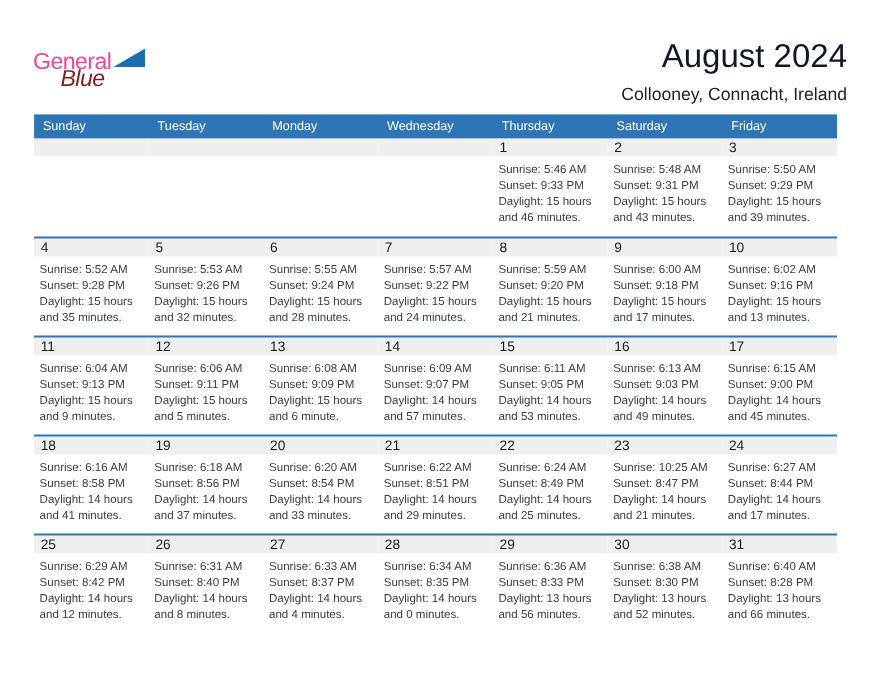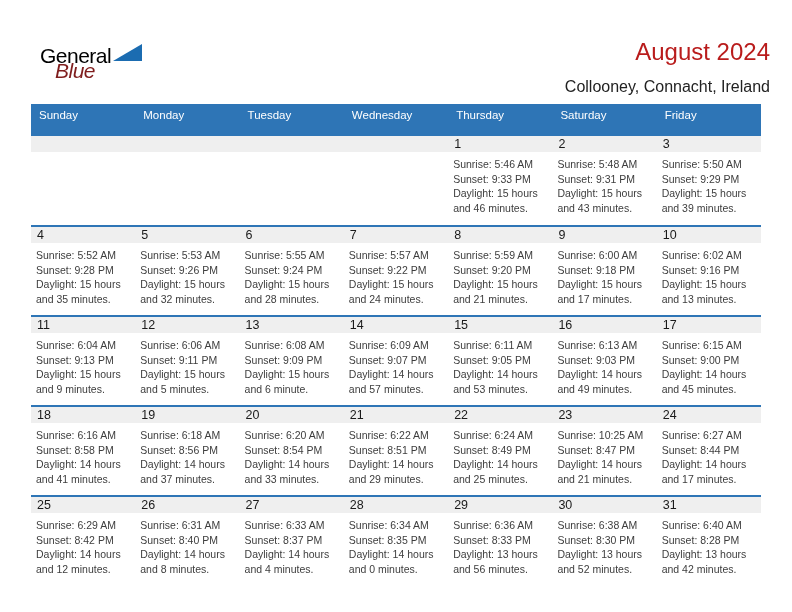--- a/index.html
+++ b/index.html
@@ -13,26 +13,26 @@
 
   
   .logo { position: absolute; left: 30px; top: 44px; width: 120px; }
   .logo-row1 { display: flex; align-items: flex-end; }
   .logo-general { font-size: 21px; color: #2b2a29; letter-spacing: -0.5px; line-height: 20px; }
   .logo-triangle { margin-left: 2px; margin-bottom: 1px; display: block; }
   .logo-blue { font-size: 21px; color: #1b75bc; letter-spacing: -0.5px; margin-left: 25px; margin-top: -5px; line-height: 20px; }
 
   
   .title-block { position: absolute; right: 22px; top: 37px; text-align: right; }
-  .page-title { font-size: 24px; color: #b91c1c; font-weight: 400; line-height: 30px; }
+  .page-title { font-size: 30px; color: #0f172a; font-weight: 400; line-height: 30px; }
   .page-subtitle { font-size: 16px; color: #222222; margin-top: 12px; line-height: 16px; }
 
   
   .calendar { position: absolute; left: 31px; top: 104px; width: 730px; }
-  .cal-header { display: flex; background: #2e75b6; height: 32px; }
+  .cal-header { display: flex; background: #2e75b6; height: 22px; }
   .cal-header .dayname {
     flex: 1; color: #ffffff; font-size: 11.5px; line-height: 22px; padding-left: 8px;
     white-space: nowrap; overflow: hidden;
   }
   .week { display: flex; height: 90px; border-top: 2px solid #2e75b6; }
   .week.first { border-top: none; height: 89px; }
   .cell { flex: 1; min-width: 0; }
   .cell-band {
     background: #efefef; height: 16px; font-size: 12.5px; line-height: 16px;
     padding-left: 6px; color: #1a1a1a;
@@ -40,40 +40,40 @@
   .cell-body { padding: 5px 2px 0 5px; }
   .cell-body .line {
     font-size: 10.5px; line-height: 14.5px; color: #3d3d3d; white-space: nowrap;
   }
 </style>
 </head>
 <body>
 
 <div class="logo">
   <div class="logo-row1">
-    <span class="logo-general" style="color: #000000; margin-left: 10px;">General</span>
+    <span class="logo-general" style="color: #ec4899;">General</span>
     <span class="logo-triangle">
       <svg width="29" height="17" viewBox="0 0 29 17">
           <polygon points="0,17 29,0 29,17" fill="#1b6cb1"></polygon>
         </svg>
     </span>
   </div>
   <div class="logo-blue" style="color: #7f1d1d; font-style: italic;">Blue</div>
 </div>
 
 <div class="title-block">
   <div class="page-title">August 2024</div>
   <div class="page-subtitle">Collooney, Connacht, Ireland</div>
 </div>
 
 <div class="calendar">
   <div class="cal-header">
       <div class="dayname">Sunday</div>
+      <div class="dayname">Tuesday</div>
       <div class="dayname">Monday</div>
-      <div class="dayname">Tuesday</div>
       <div class="dayname">Wednesday</div>
       <div class="dayname">Thursday</div>
       <div class="dayname">Saturday</div>
       <div class="dayname">Friday</div>
     </div>
   <div>
       <div class="week first">
         <div class="cell">
           <div class="cell-band"></div>
           <div class="cell-body"></div>
@@ -367,18 +367,18 @@
             <div class="line">Daylight: 13 hours</div>
             <div class="line">and 52 minutes.</div>
           </div>
         </div>
         <div class="cell">
           <div class="cell-band">31</div>
           <div class="cell-body">
             <div class="line">Sunrise: 6:40 AM</div>
             <div class="line">Sunset: 8:28 PM</div>
             <div class="line">Daylight: 13 hours</div>
-            <div class="line">and 42 minutes.</div>
+            <div class="line">and 66 minutes.</div>
           </div>
         </div>
       </div>
     </div>
 </div>
 
 </body></html>

